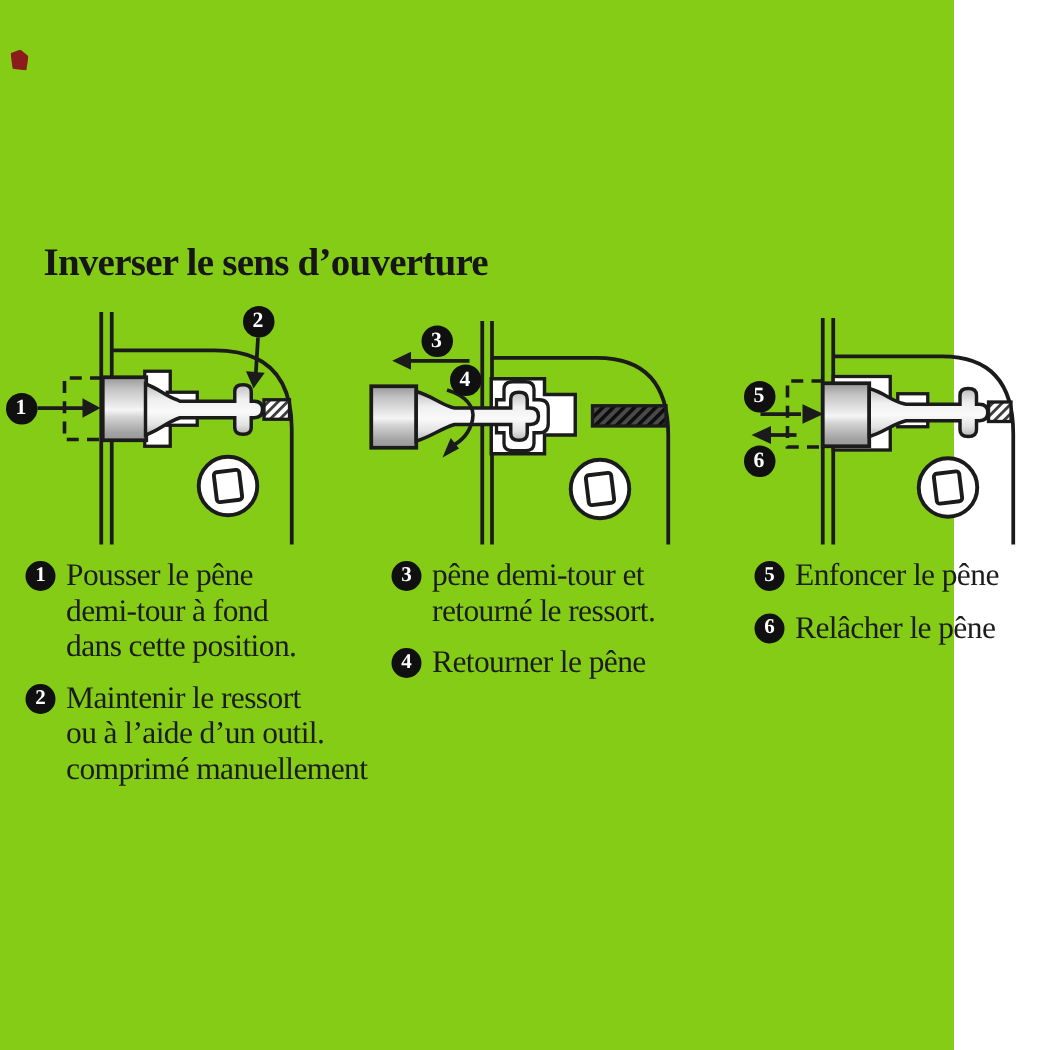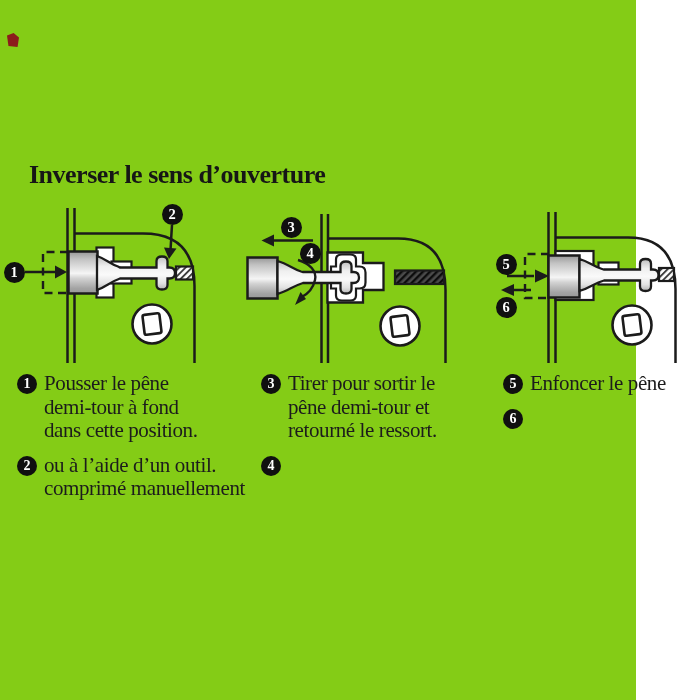--- a/index.html
+++ b/index.html
@@ -137,49 +137,51 @@
       <div class="step-badge">1</div>
       <div class="lines">
         <div class="line">Pousser le pêne</div>
         <div class="line">demi-tour à fond</div>
         <div class="line">dans cette position.</div>
       </div>
     </div>
     <div class="step">
       <div class="step-badge">2</div>
       <div class="lines">
+        <div class="line">Maintenir le ressort</div>
         <div class="line">ou à l’aide d’un outil.</div>
         <div class="line">comprimé manuellement</div>
       </div>
     </div>
   </div>
 
   <div class="col col-2">
     <div class="step">
       <div class="step-badge">3</div>
       <div class="lines">
-        <div class="line">Tirer pour sortir le</div>
         <div class="line">pêne demi-tour et</div>
         <div class="line">retourné le ressort.</div>
       </div>
     </div>
     <div class="step">
       <div class="step-badge">4</div>
       <div class="lines">
+        <div class="line">Retourner le pêne</div>
       </div>
     </div>
   </div>
 
   <div class="col col-3">
     <div class="step">
       <div class="step-badge">5</div>
       <div class="lines">
         <div class="line">Enfoncer le pêne</div>
       </div>
     </div>
     <div class="step">
       <div class="step-badge">6</div>
       <div class="lines">
+        <div class="line">Relâcher le pêne</div>
       </div>
     </div>
   </div>
 
 </div>
 
 </body></html>

